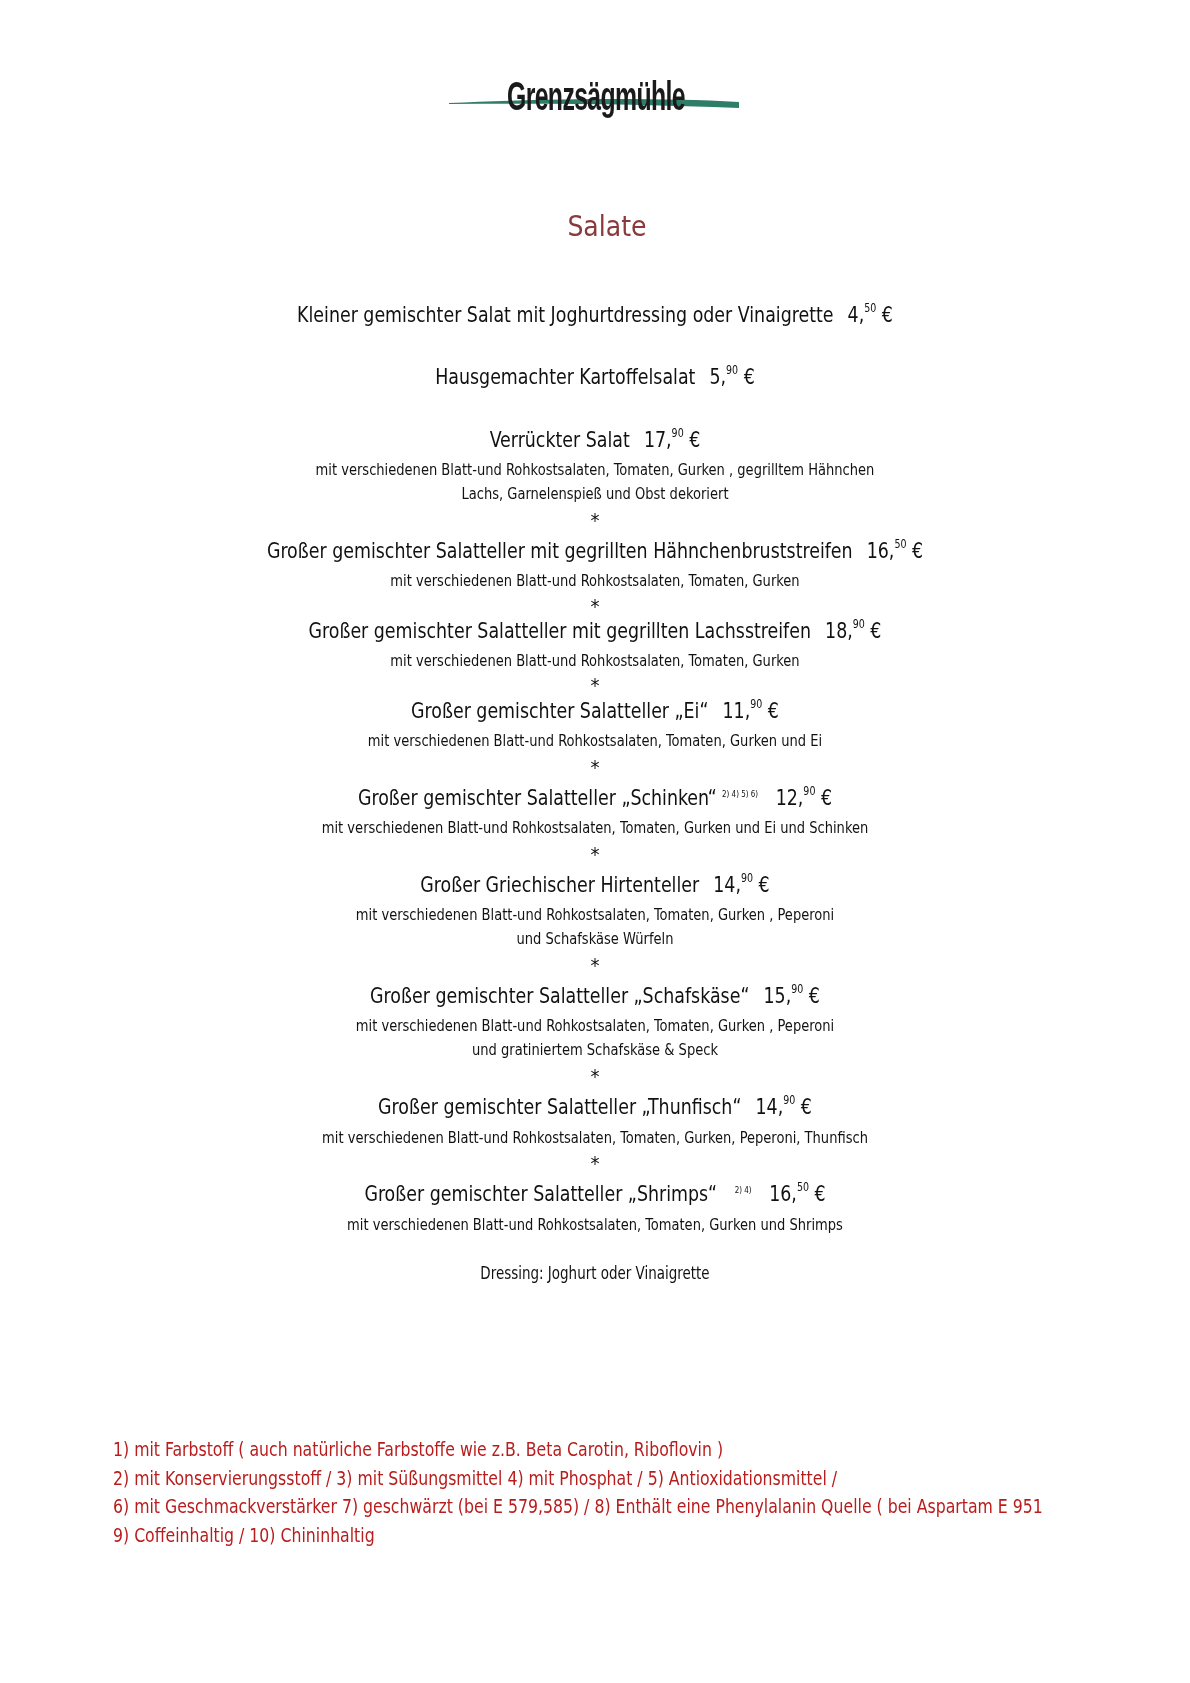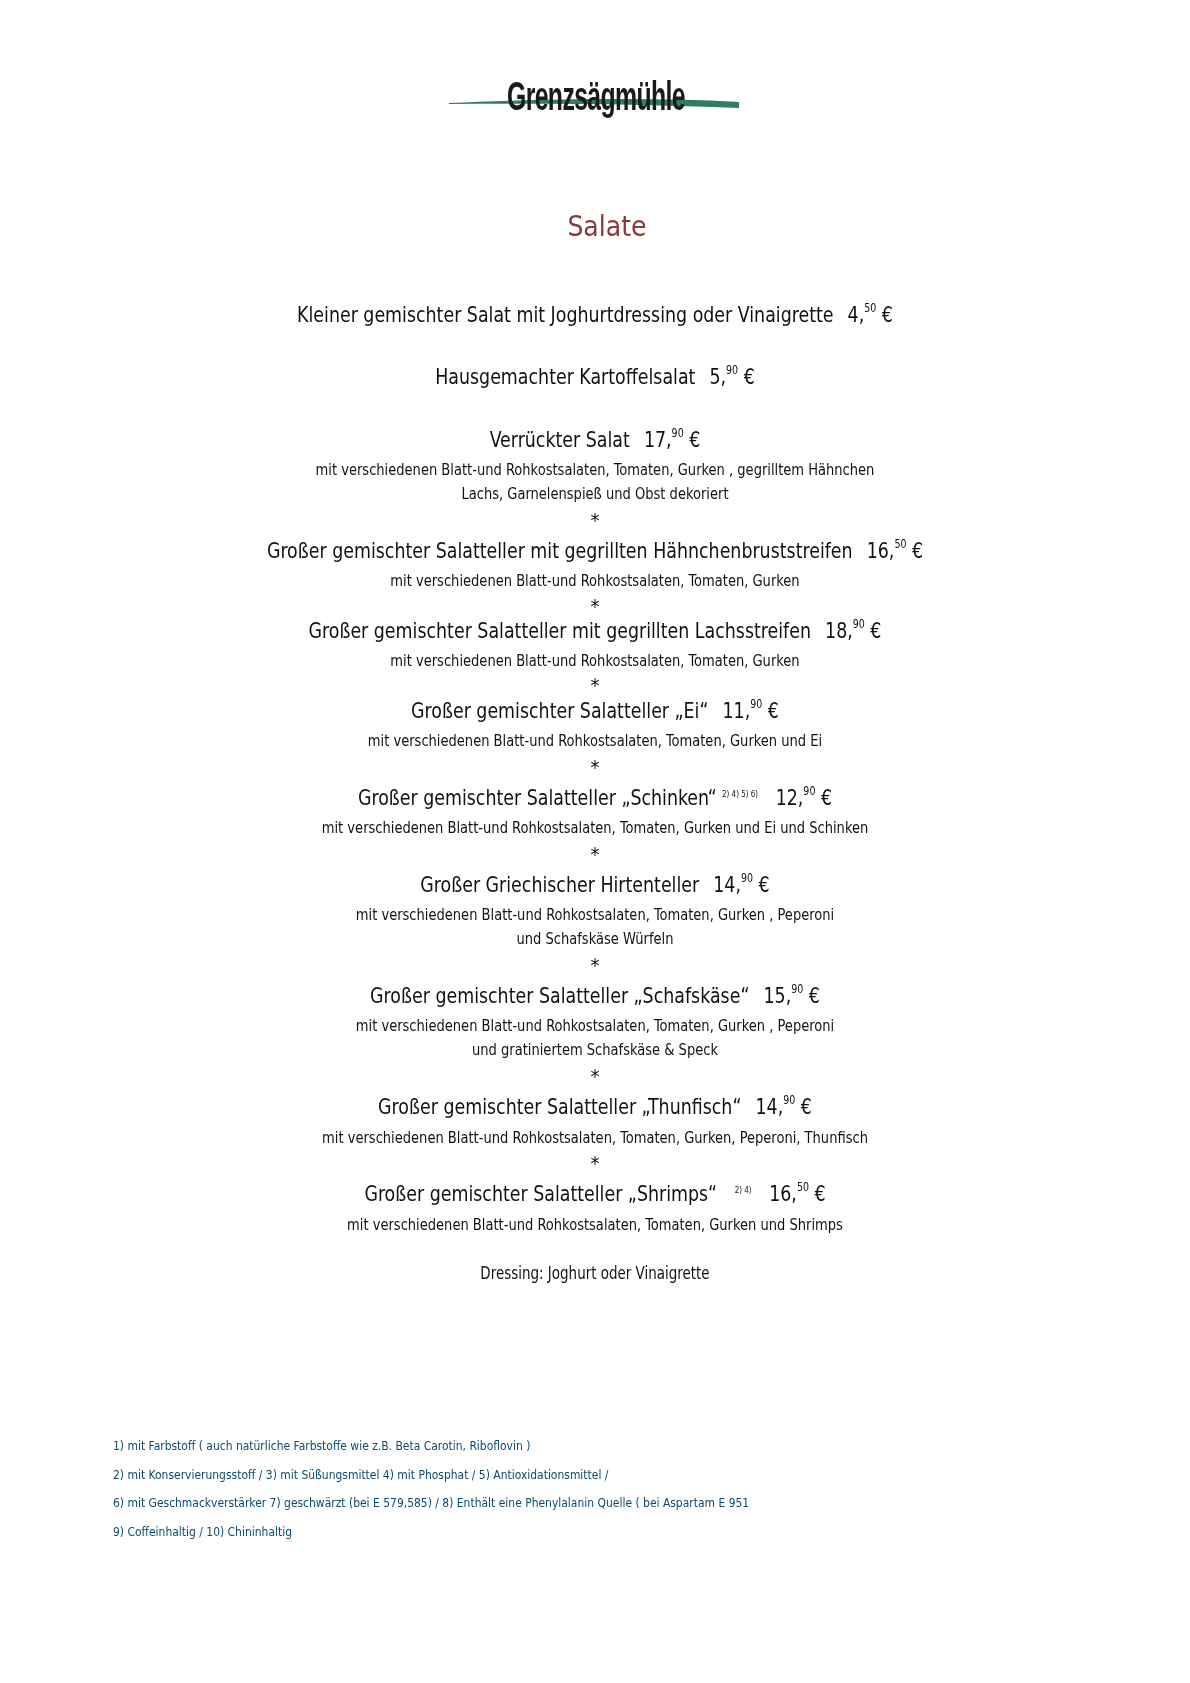--- a/index.html
+++ b/index.html
@@ -12,21 +12,21 @@
   .logo svg { position: absolute; left: 0; top: 0; }
   .title { position: absolute; top: 210px; width: 100%; text-align: center; font-size: 28px; color: #8a3a3a; padding-left: 12px; }
   .center { position: absolute; left: 0; width: 100%; text-align: center; white-space: nowrap; }
   .item { font-size: 22px; transform: scaleX(0.88); }
   .desc { font-size: 16.5px; transform: scaleX(0.88); }
   .star { font-size: 20px; line-height: 20px; }
   .price { margin-left: 16px; }
   .price sup { font-size: 12px; position: relative; top: -2px; }
   .allergen { font-size: 9px; vertical-align: super; margin-left: 6px; margin-right: 4px; }
   .dressing { font-size: 17px; transform: scaleX(0.88); }
-  .footnotes { position: absolute; left: 113px; top: 1438px; font-size: 13px; color: #0c4a6e;
+  .footnotes { position: absolute; left: 113px; top: 1438px; font-size: 19px; color: #b91c1c;
                font-family: "DejaVu Sans Condensed", "DejaVu Sans", sans-serif; }
   .footnotes div { height: 28.5px; white-space: nowrap; transform: scaleX(0.92); transform-origin: left; }
 </style>
 </head>
 <body>
 
 <div class="logo">
   <svg width="290" height="62" viewBox="0 0 290 62">
     <path d="M0 35 C 90 31, 200 29, 290 34 L 290 40 C 200 36, 100 35, 0 36 Z" fill="#2e7d68"></path>
   </svg>

